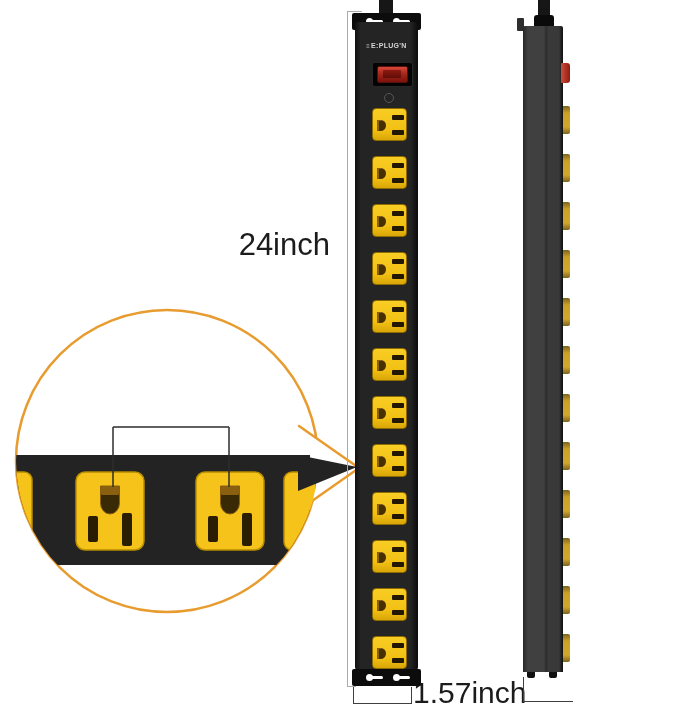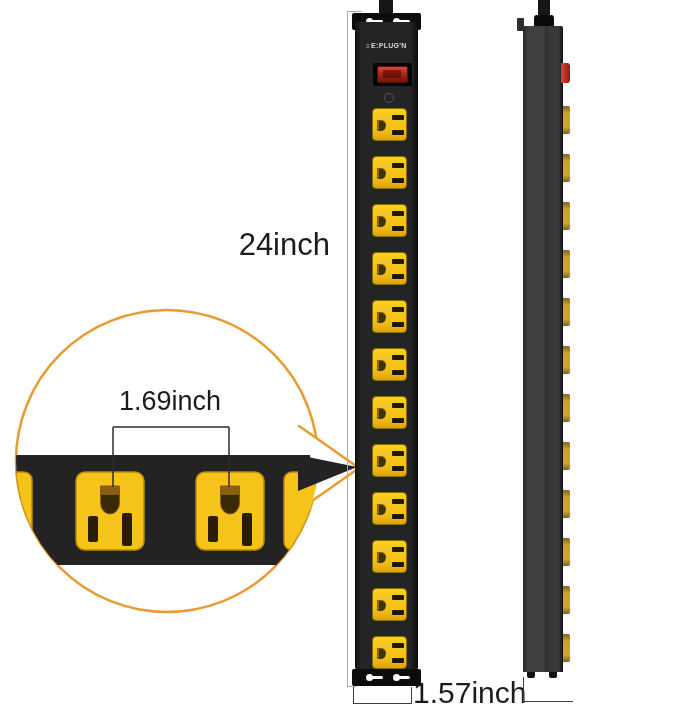--- a/index.html
+++ b/index.html
@@ -234,15 +234,14 @@
     <g>
       <rect x="188" y="166" width="68" height="78" rx="9" fill="#f5c31a" stroke="#b78d00" stroke-width="1.5"></rect>
       <path d="M212.5,180 h19 v17 a9.5,11 0 0 1 -19,0 z" fill="#3a2905" stroke="#8a5f10" stroke-width="1"></path>
       <rect x="212.5" y="180" width="19" height="9" rx="2" fill="#8a5f10"></rect>
       <rect x="200" y="210" width="10" height="26" rx="2" fill="#2b1d02"></rect>
       <rect x="234" y="207" width="10" height="33" rx="2" fill="#2b1d02"></rect>
     </g>
 
     <path d="M105,121 H221 M105,121 V181 M221,121 V181" fill="none" stroke="#2e2e2e" stroke-width="1.5"></path>
   </svg>
-  <div class="abs label label-169">1.69inch</div>
 
 </div>
 
 </body></html>

